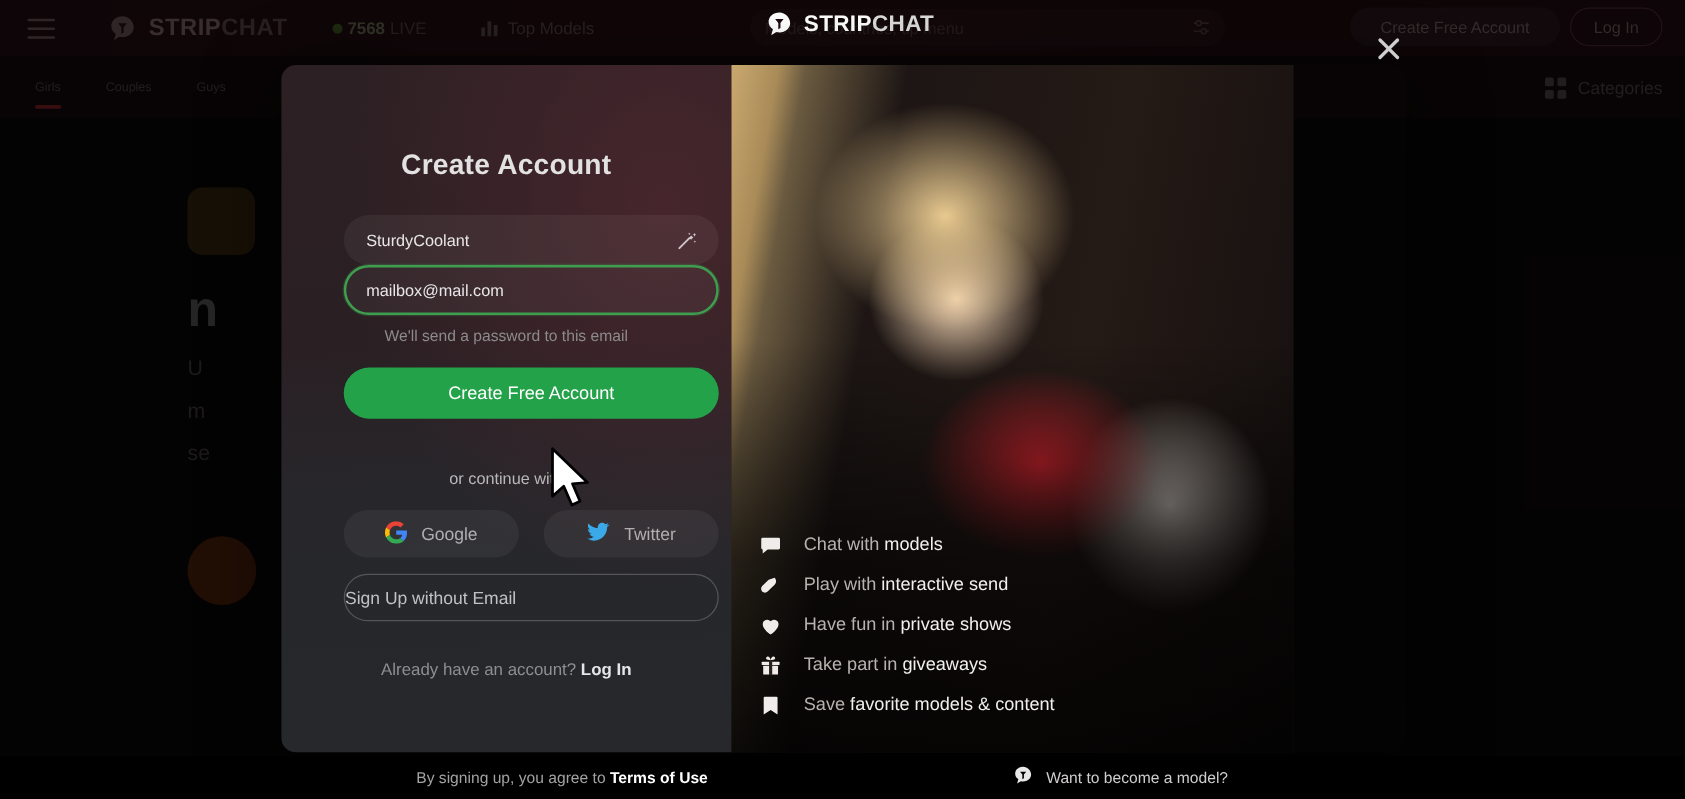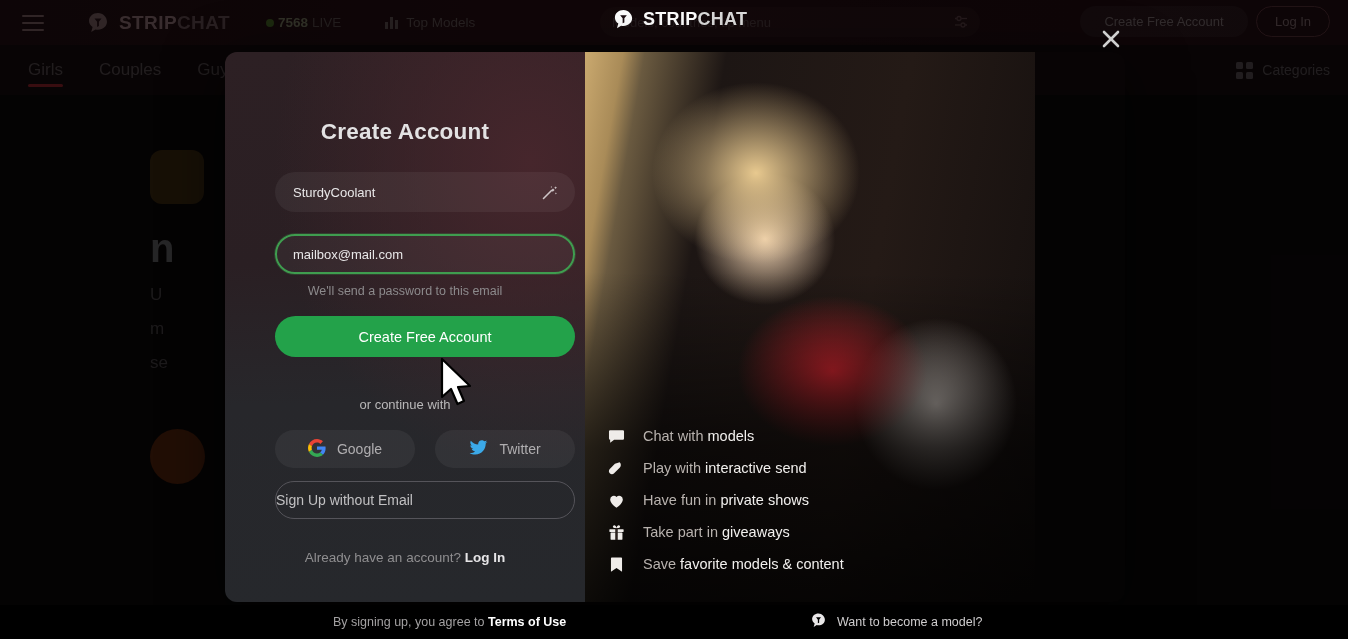--- a/index.html
+++ b/index.html
@@ -66,21 +66,21 @@
     gap: 8px; z-index: 5;
   }
   .hdr-watermark .wm-text { font-size: 18px; font-weight: bold; letter-spacing: .3px; color: #fff; }
   .hdr-watermark .wm-text span { color: #dcdcdc; }
 
   
   .navrow {
     position: absolute; top: 45px; left: 0; width: 1348px; height: 50px;
     background: #120b0d; display: flex; align-items: center;
   }
-  .nav-item { font-size: 17px; color: #4b4043; margin-left: 0; padding: 0 18px; height: 50px;
+  .nav-item { font-size: 10px; color: #4b4043; margin-left: 0; padding: 0 18px; height: 50px;
     display: flex; align-items: center; cursor: pointer; position: relative; }
   .nav-item:first-child { margin-left: 10px; }
   .nav-item.active::after {
     content: ""; position: absolute; left: 18px; right: 18px; bottom: 8px;
     height: 3px; background: #7d1d24; border-radius: 2px;
   }
   .categories-btn {
     position: absolute; right: 18px; display: flex; align-items: center; gap: 9px;
     font-size: 14px; color: #4a4245; cursor: pointer;
   }
@@ -118,21 +118,21 @@
   }
   .field {
     position: relative; margin: 0 auto; width: 300px; height: 40px;
     border-radius: 20px; background: rgba(255,255,255,0.055);
     display: flex; align-items: center; padding: 0 18px;
   }
   .field.username { margin-top: 27px; }
   .field .val { font-size: 13px; color: #e8e7e8; }
   .wand { position: absolute; right: 15px; top: 10px; cursor: pointer; }
   .field.email {
-    margin-top: 22px; border: 2px solid #3f9d4f;
+    border: 2px solid #3f9d4f;
     background: rgba(255,255,255,0.045);
     box-shadow: 0 0 0 1px rgba(63,157,79,0.25);
     padding-left: 16px;
   }
   .helper { text-align: center; font-size: 12.5px; color: #8c8a8c; margin-top: 10px; }
   .btn-green {
     width: 300px; height: 41px; margin: 18px auto 0; border-radius: 21px;
     background: #23a24a; color: #fff; font-size: 14.5px;
     display: flex; align-items: center; justify-content: center; cursor: pointer;
   }

